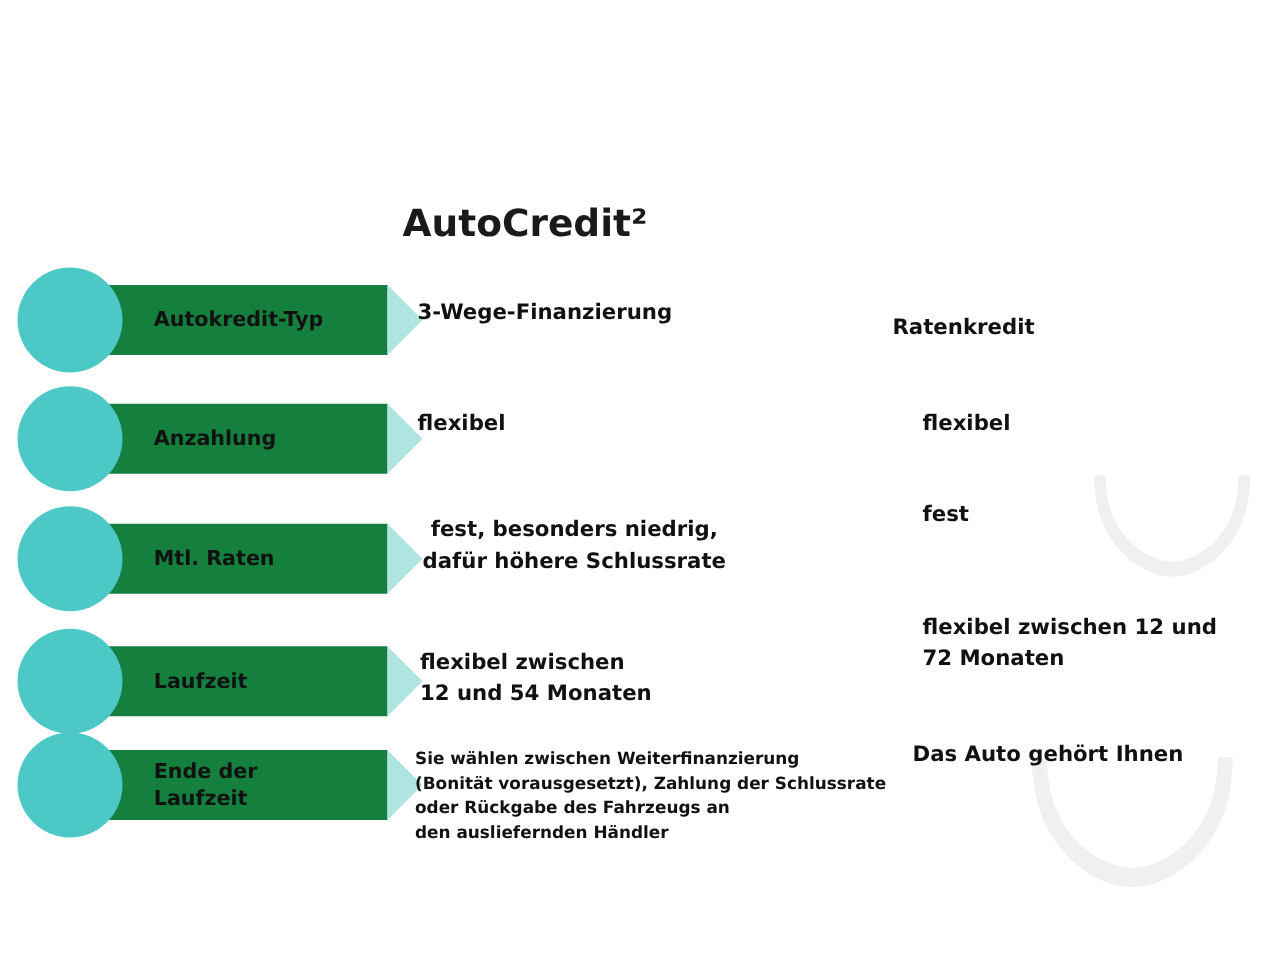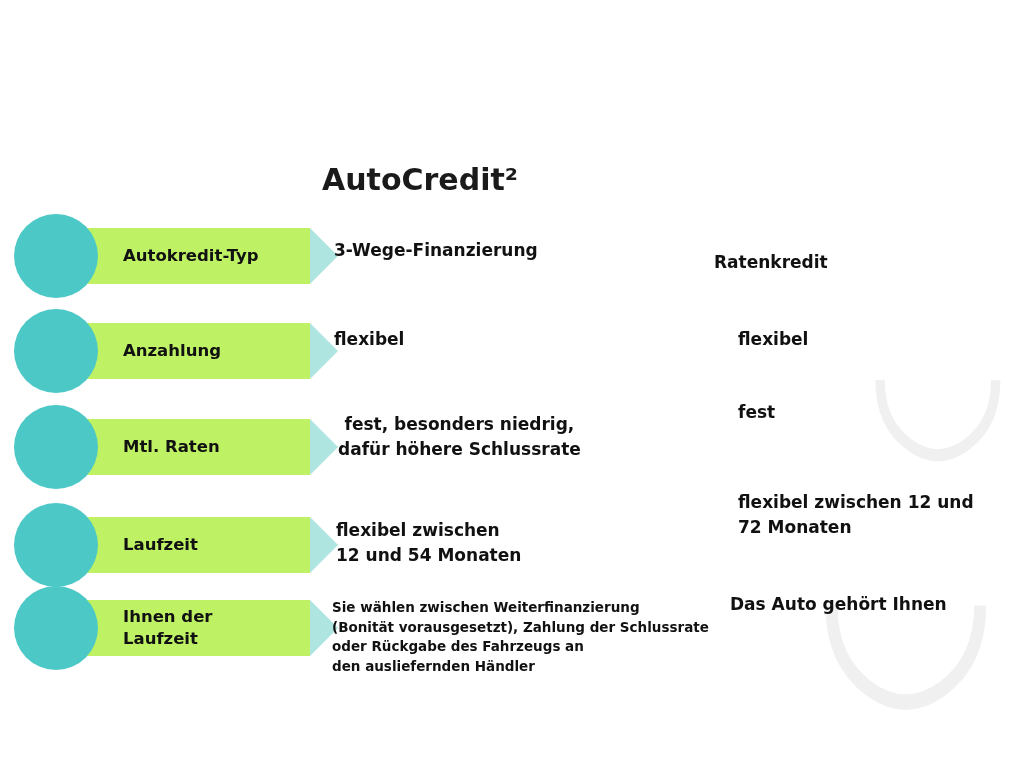--- a/index.html
+++ b/index.html
@@ -68,21 +68,21 @@
   .col-head-2 { top: 162px; left: 718px; }
 
   
   .row { position: absolute; left: 0; width: 1024px; }
 
   .label-banner {
     position: absolute;
     left: 60px;
     height: 56px;
     width: 250px;
-    background: #bef264;
+    background: #15803d;
     display: flex;
     align-items: center;
   }
   .label-banner::after {
     content: "";
     position: absolute;
     right: -28px;
     top: 0;
     width: 0;
     height: 0;
@@ -164,21 +164,21 @@
     </div>
     <div class="circle" style="top:503px;"></div>
     <div class="cell" style="top:518px; left:336px;">flexibel zwischen
 12 und 54 Monaten</div>
     <div class="cell" style="top:490px; left:738px;">flexibel zwischen 12 und
 72 Monaten</div>
   </div>
 
   <div class="row" style="top:0;">
     <div class="label-banner" style="top:600px;">
-      <div class="label-text" style="white-space:pre-line;">Ihnen der
+      <div class="label-text" style="white-space:pre-line;">Ende der
 Laufzeit</div>
     </div>
     <div class="circle" style="top:586px;"></div>
     <div class="cell cell-small" style="top:598px; left:332px;">Sie wählen zwischen Weiterfinanzierung
 (Bonität vorausgesetzt), Zahlung der Schlussrate
 oder Rückgabe des Fahrzeugs an
 den ausliefernden Händler</div>
     <div class="cell" style="top:592px; left:709px;margin-left:21px;">Das Auto gehört Ihnen</div>
   </div>
 

